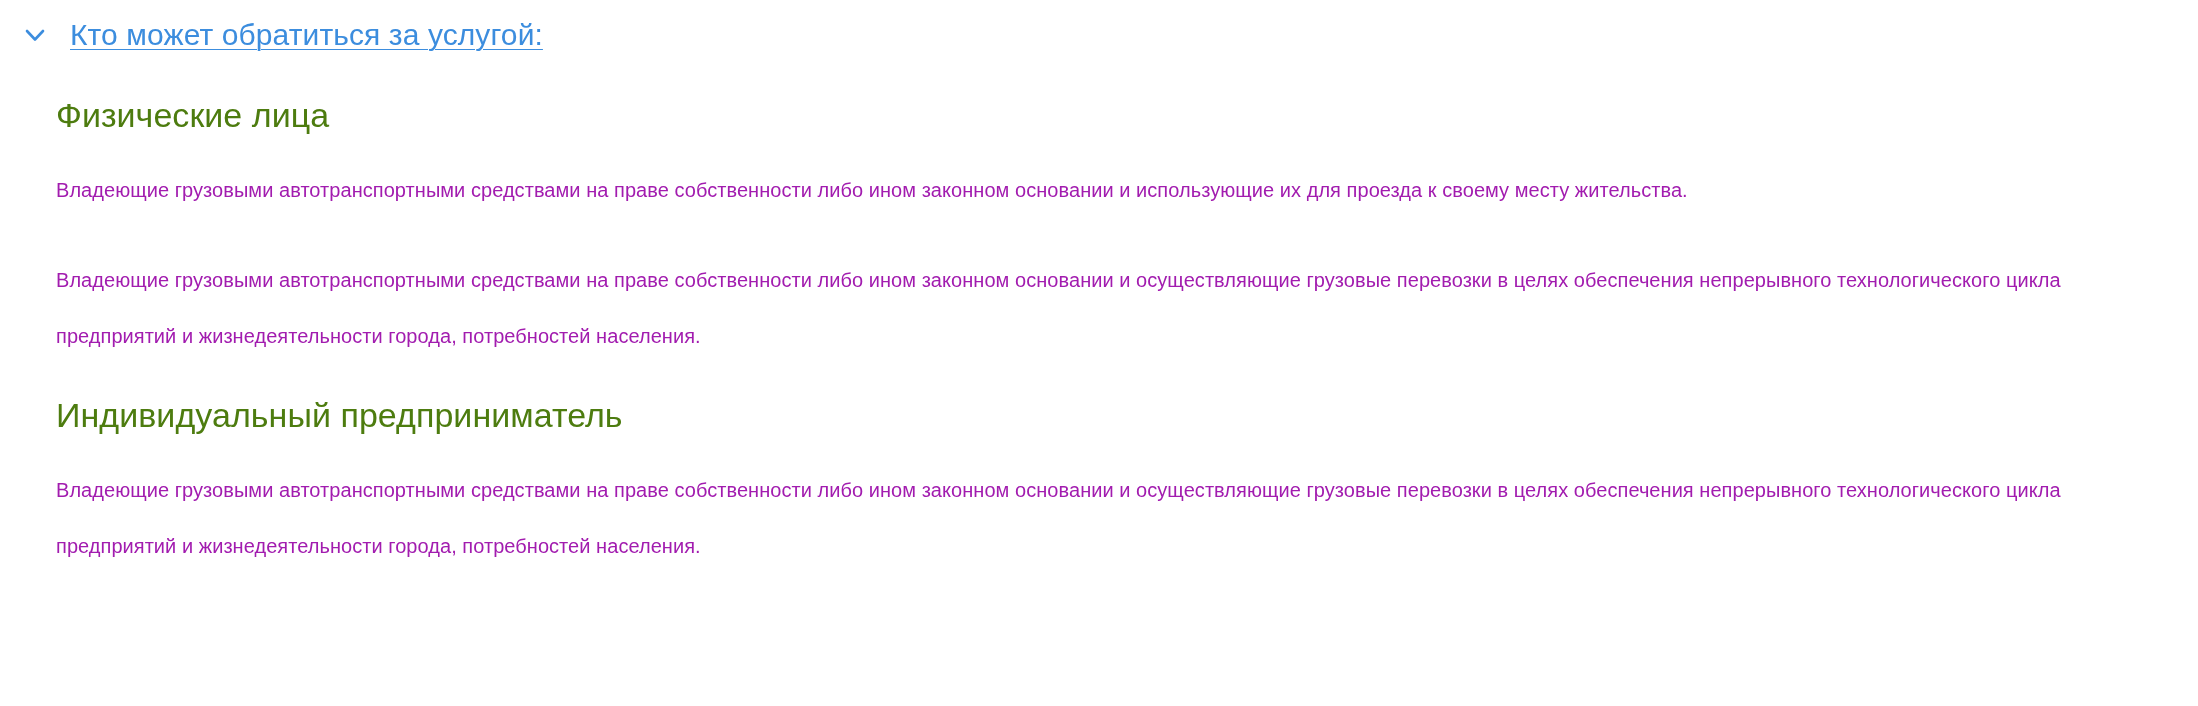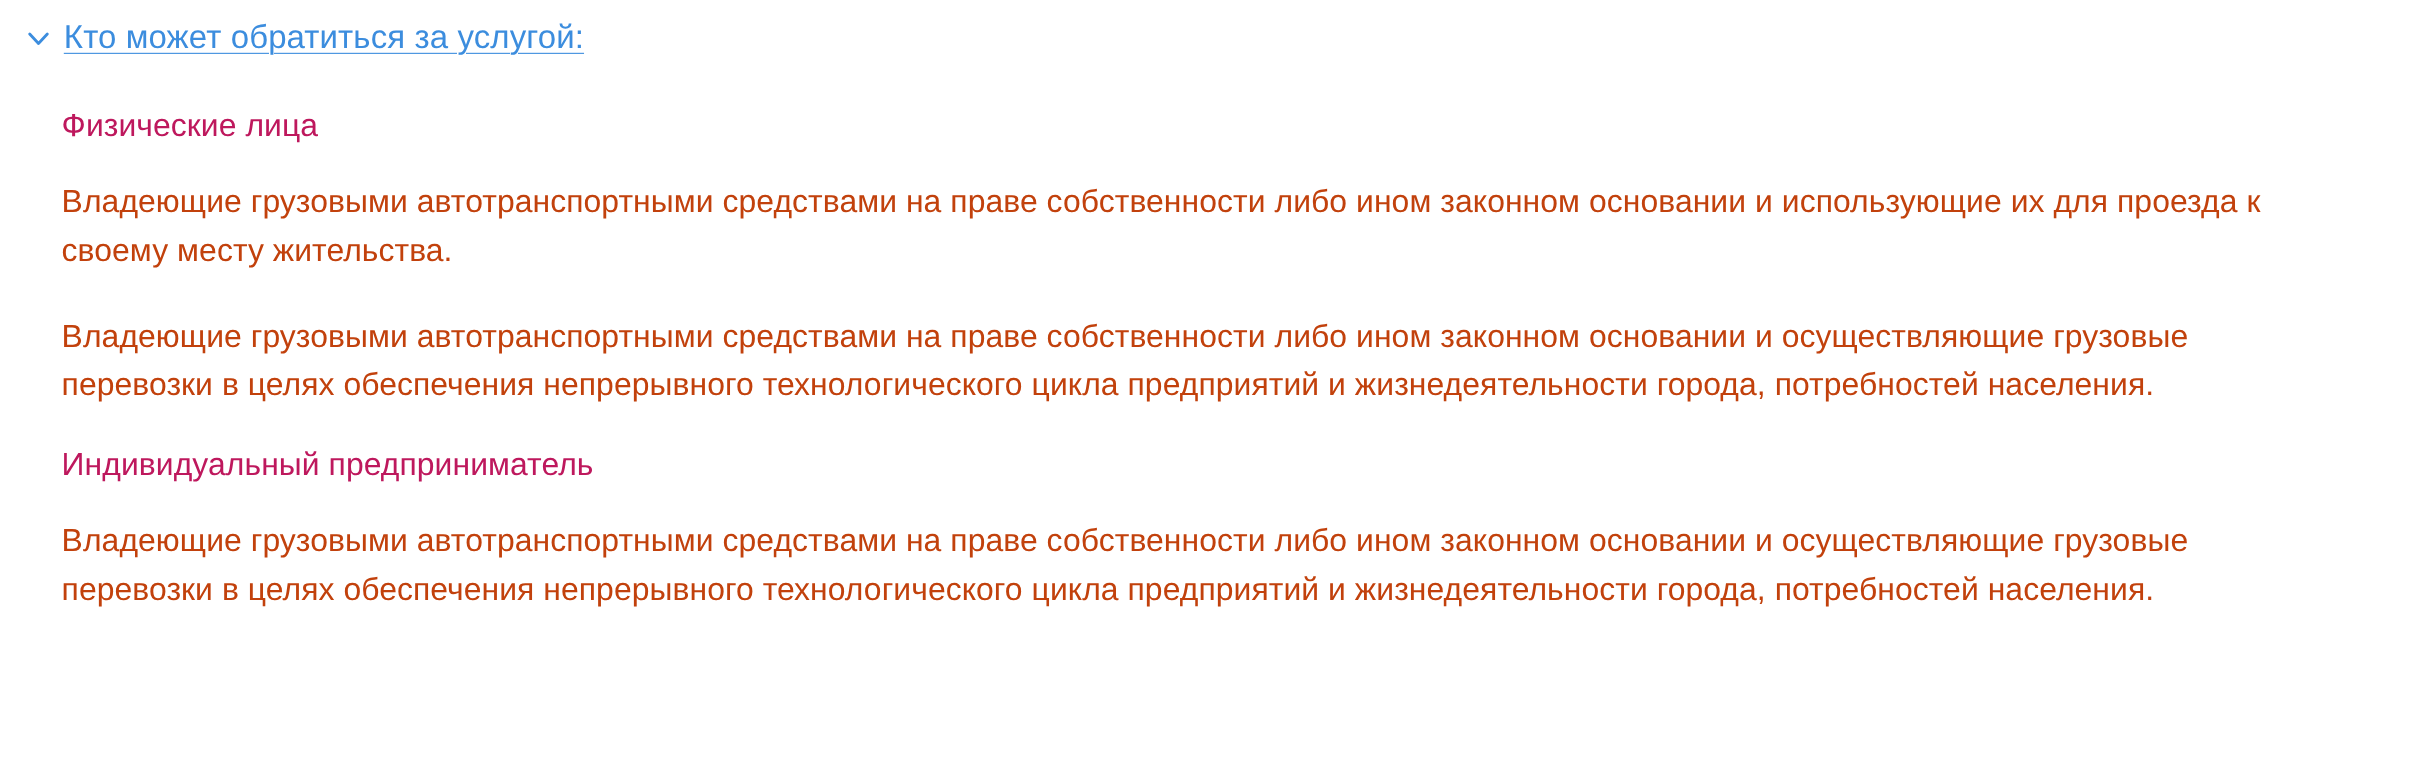--- a/index.html
+++ b/index.html
@@ -17,21 +17,21 @@
 
   .page {
     padding: 18px 0 0 0;
     box-sizing: border-box;
   }
 
   
   .accordion-header {
     display: flex;
     align-items: center;
-    gap: 10px;
+    gap: 22px;
     padding-left: 22px;
     margin-bottom: 46px;
   }
   .chevron-icon {
     width: 26px;
     height: 26px;
     display: inline-flex;
     align-items: center;
     justify-content: center;
     flex: 0 0 auto;
@@ -50,31 +50,31 @@
   }
 
   
   .content {
     padding: 0 46px 0 56px;
     max-width: 2110px;
     box-sizing: border-box;
   }
 
   .subhead {
-    font-size: 29px;
+    font-size: 34px;
     line-height: 34px;
-    color: #be185d;
+    color: #4d7c0f;
     margin: 0 0 30px 0;
     letter-spacing: 0.05px;
   }
 
   .paragraph {
-    font-size: 29px;
-    line-height: 44px;
-    color: #c2410c;
+    font-size: 20px;
+    line-height: 56px;
+    color: #a21caf;
     margin: 0 0 34px 0;
     letter-spacing: 0.05px;
     max-width: 2085px;
   }
   .paragraph.narrow {
     max-width: 2035px;
   }
   .paragraph:last-child {
     margin-bottom: 0;
   }

